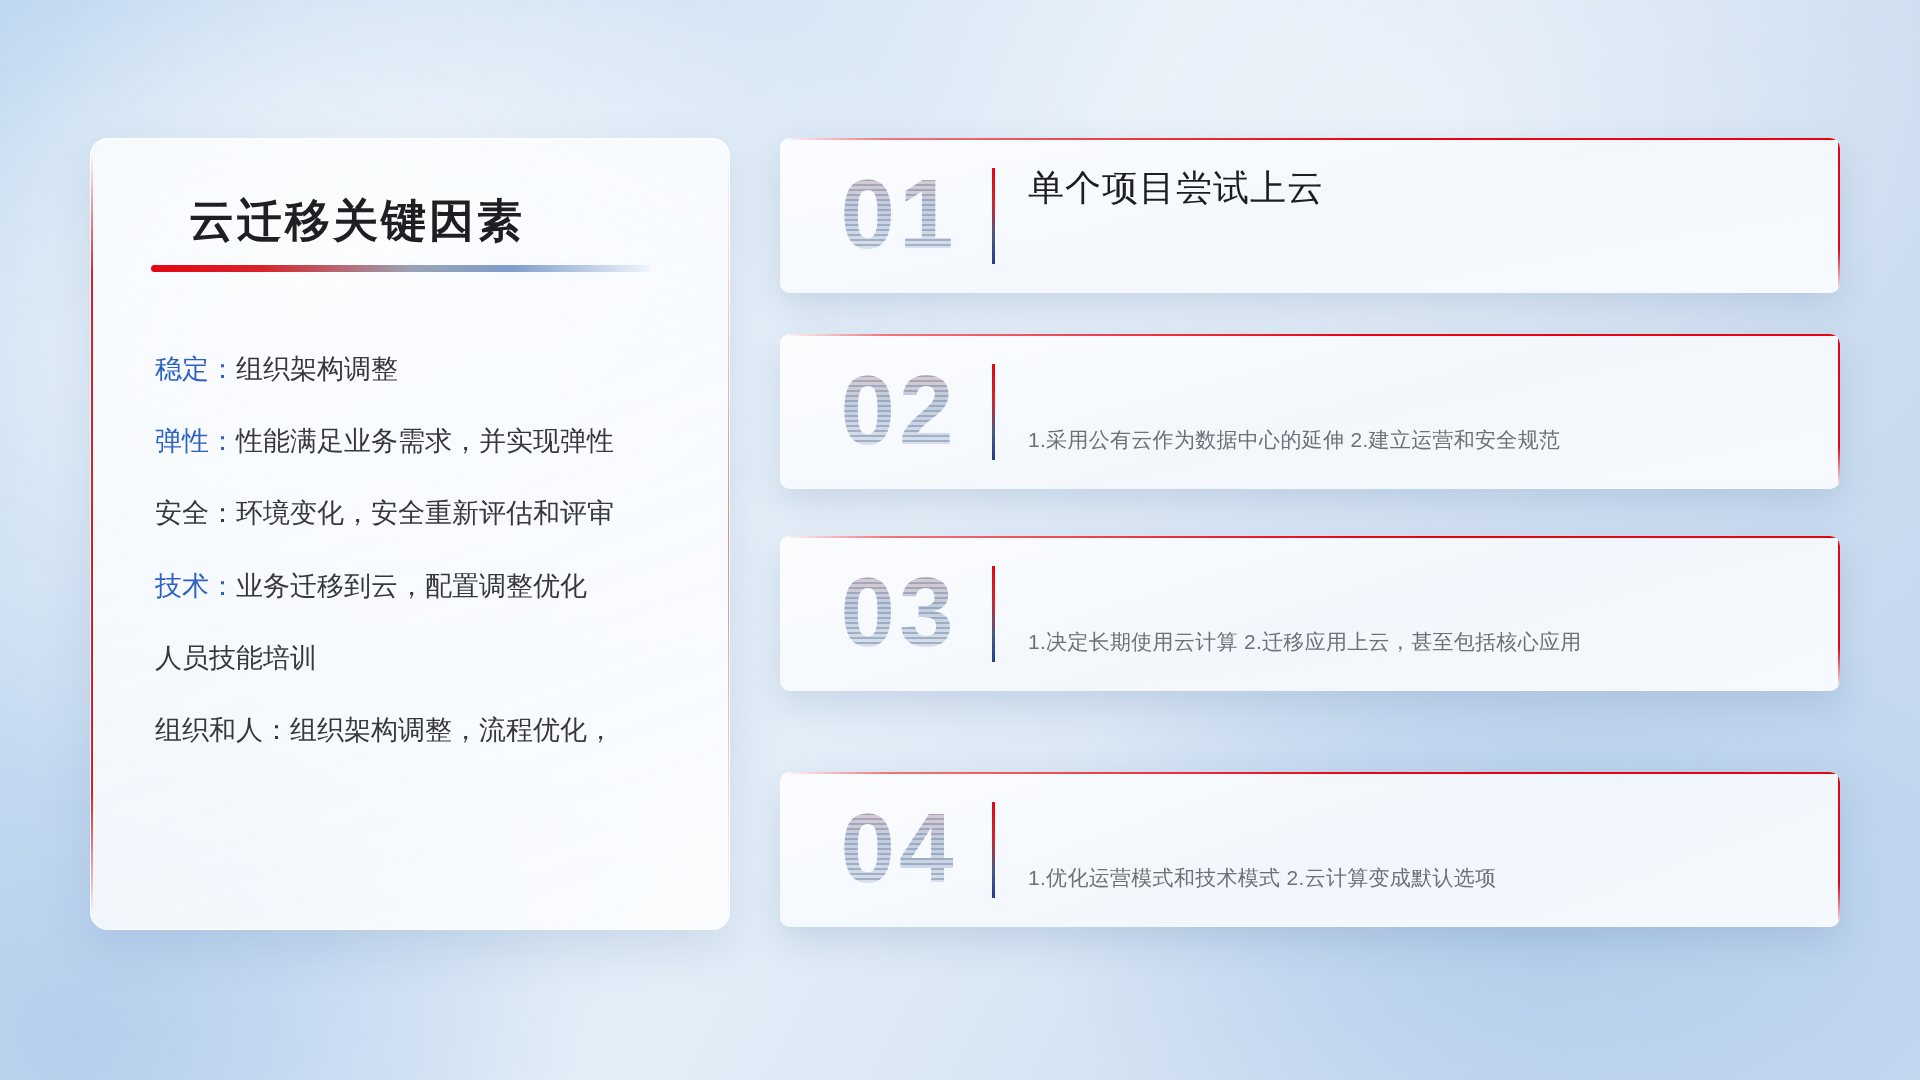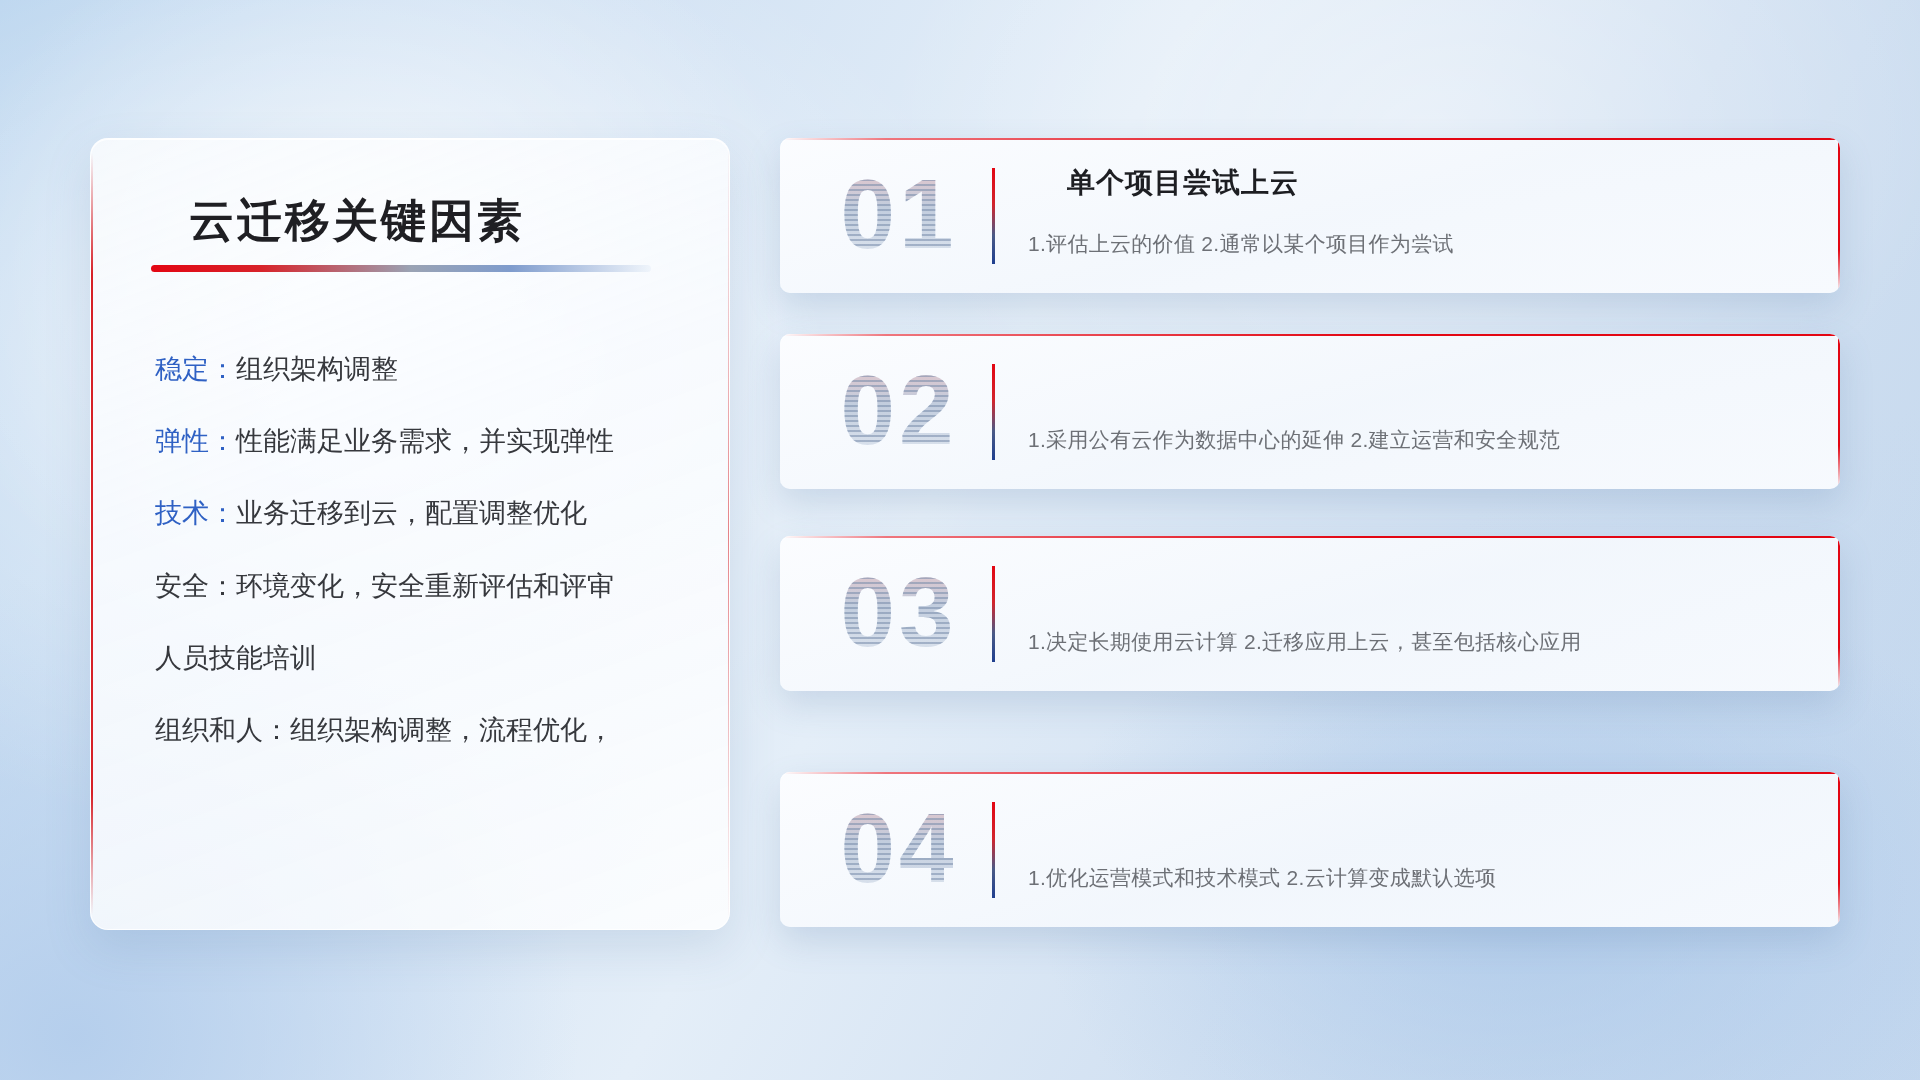--- a/index.html
+++ b/index.html
@@ -85,21 +85,21 @@
       linear-gradient(180deg, rgba(214,60,60,.30) 0%, rgba(140,160,190,.50) 45%, rgba(150,170,200,.18) 100%);
     -webkit-background-clip:text;background-clip:text;
     user-select:none;
   }
   .divider{
     position:absolute;left:212px;top:30px;width:3px;height:96px;
     background:linear-gradient(180deg,#e30613 0%,#d2242c 38%,#4a5a86 70%,#1f3f8f 100%);
   }
   .r-title{
     position:absolute;left:248px;top:26px;
-    font-size:28px;font-weight:bold;color:#1d1e22;letter-spacing:1px;white-space:nowrap;margin-left:39px;
+    font-size:36px;font-weight:normal;color:#1d1e22;letter-spacing:1px;white-space:nowrap;
   }
   .r-desc{
     position:absolute;left:248px;top:92px;
     font-size:21px;color:#6d7076;letter-spacing:.3px;white-space:nowrap;
   }
 </style>
 </head>
 <body>
 
 <div class="bg">
@@ -114,39 +114,38 @@
     <div class="lc-rule"></div>
 
     <div class="lc-list">
       <div class="lc-line">
         <span class="k">稳定：</span><span>组织架构调整</span>
       </div>
       <div class="lc-line">
         <span class="k">弹性：</span><span>性能满足业务需求，并实现弹性</span>
       </div>
       <div class="lc-line">
-        <span class="k">技术：</span><span>业务迁移到云，配置调整优化</span>
+        <span class="k dark">安全：</span><span>环境变化，安全重新评估和评审</span>
       </div>
       <div class="lc-line">
-        <span class="k dark">安全：</span><span>环境变化，安全重新评估和评审</span>
+        <span class="k">技术：</span><span>业务迁移到云，配置调整优化</span>
       </div>
       <div class="lc-line">
         <span>人员技能培训</span>
       </div>
       <div class="lc-line">
         <span class="k dark">组织和人：</span><span>组织架构调整，流程优化，</span>
       </div>
     </div>
   </div>
 
   <div class="r-card r1">
     <div class="num">01</div>
     <div class="divider"></div>
     <div class="r-title">单个项目尝试上云</div>
-    <div class="r-desc">1.评估上云的价值   2.通常以某个项目作为尝试</div>
   </div>
 
   <div class="r-card r2">
     <div class="num">02</div>
     <div class="divider"></div>
     <div class="r-desc">1.采用公有云作为数据中心的延伸   2.建立运营和安全规范</div>
   </div>
 
   <div class="r-card r3">
     <div class="num">03</div>

